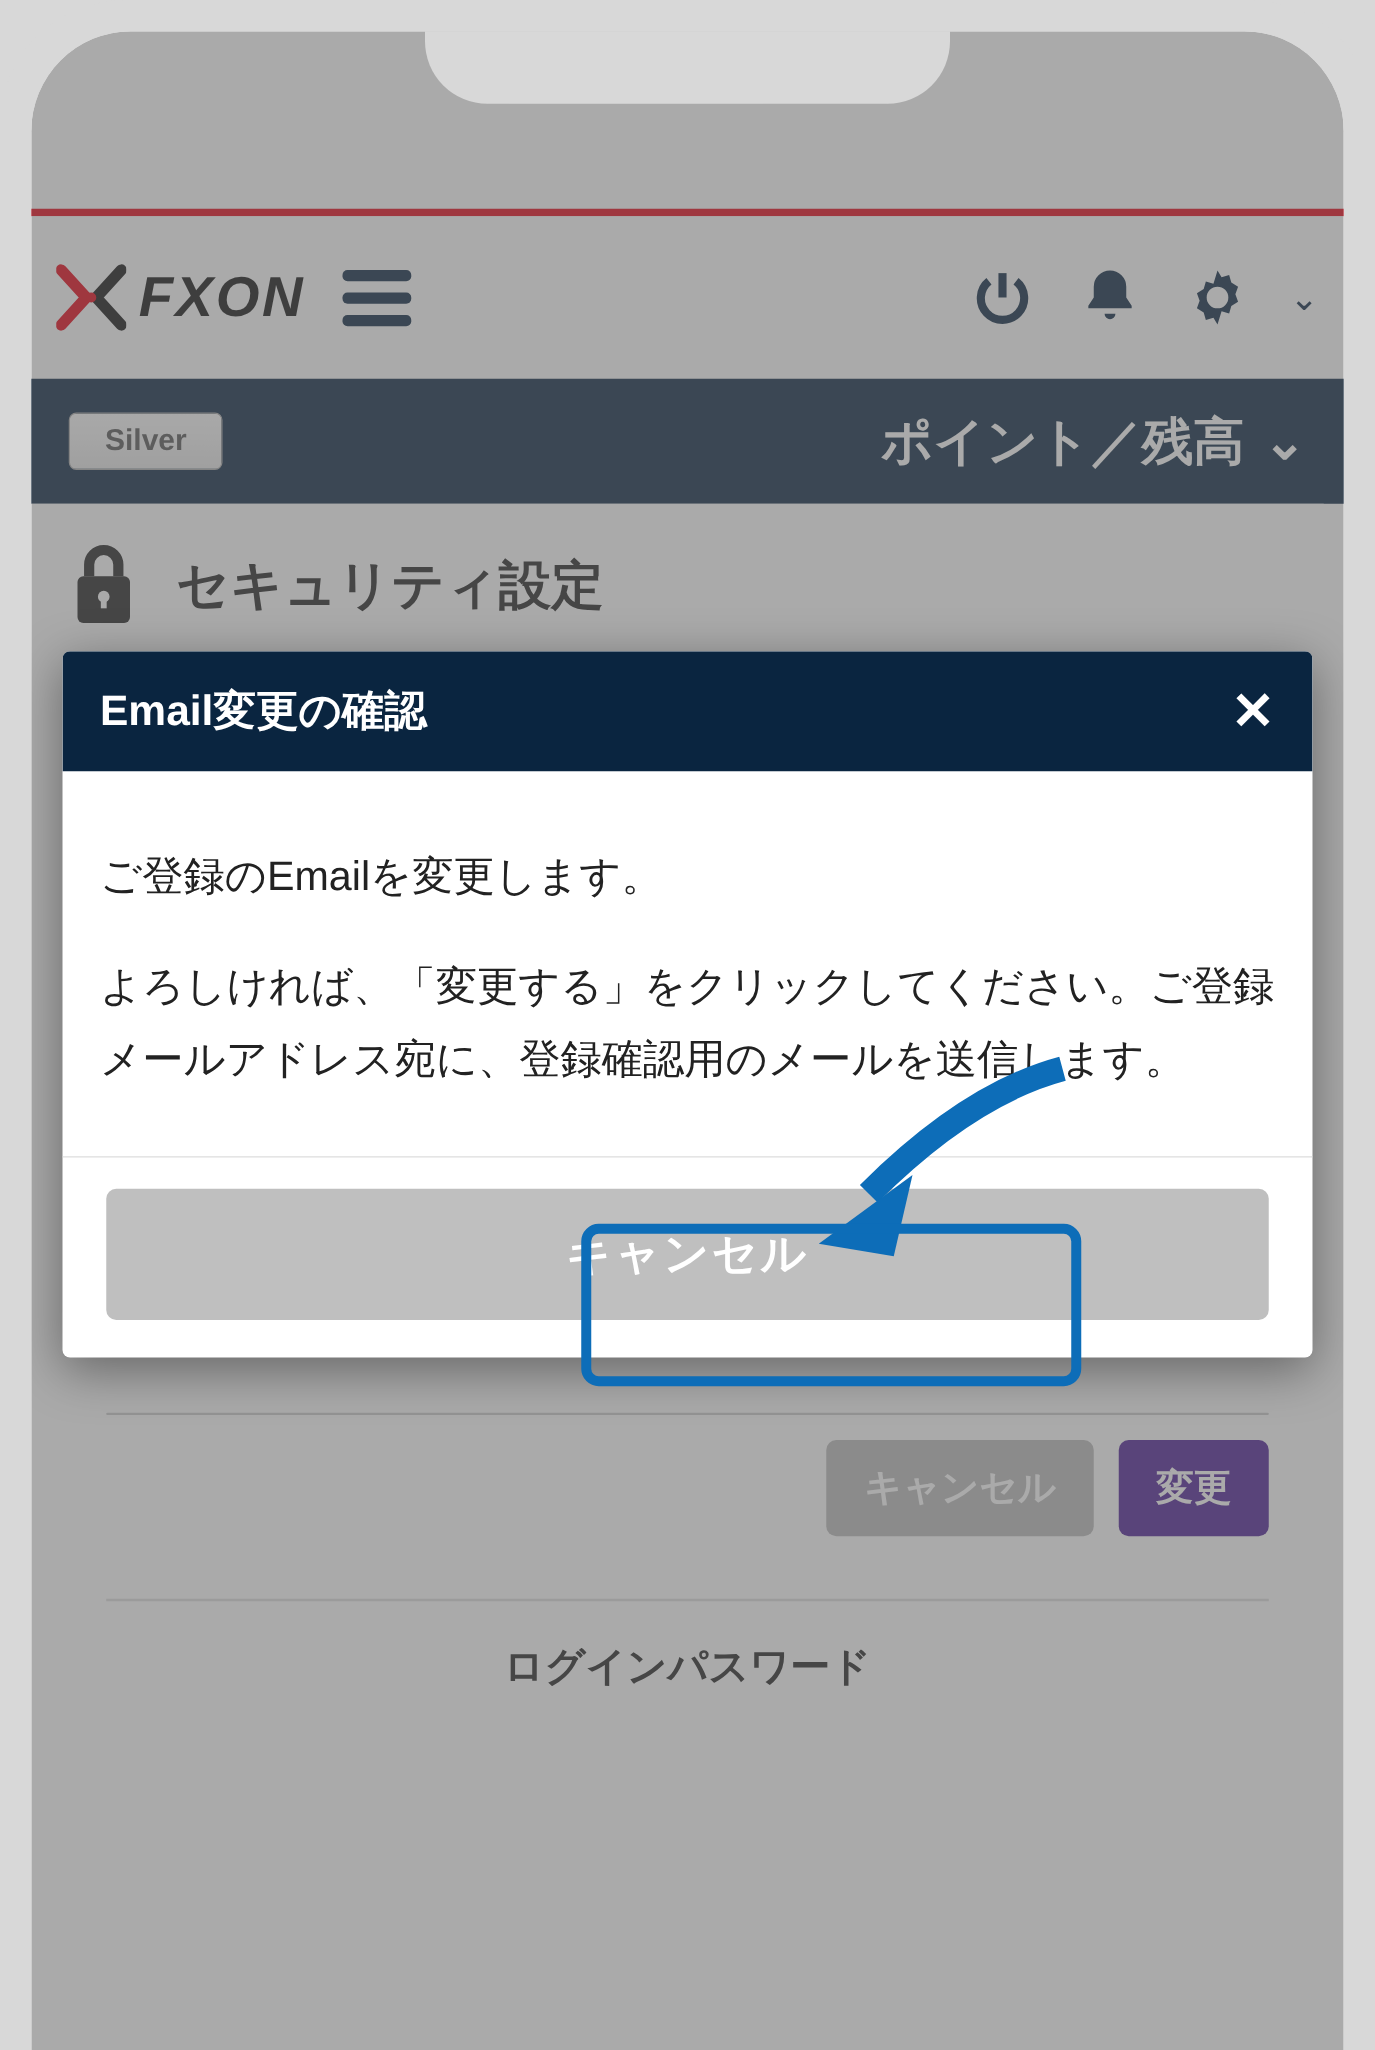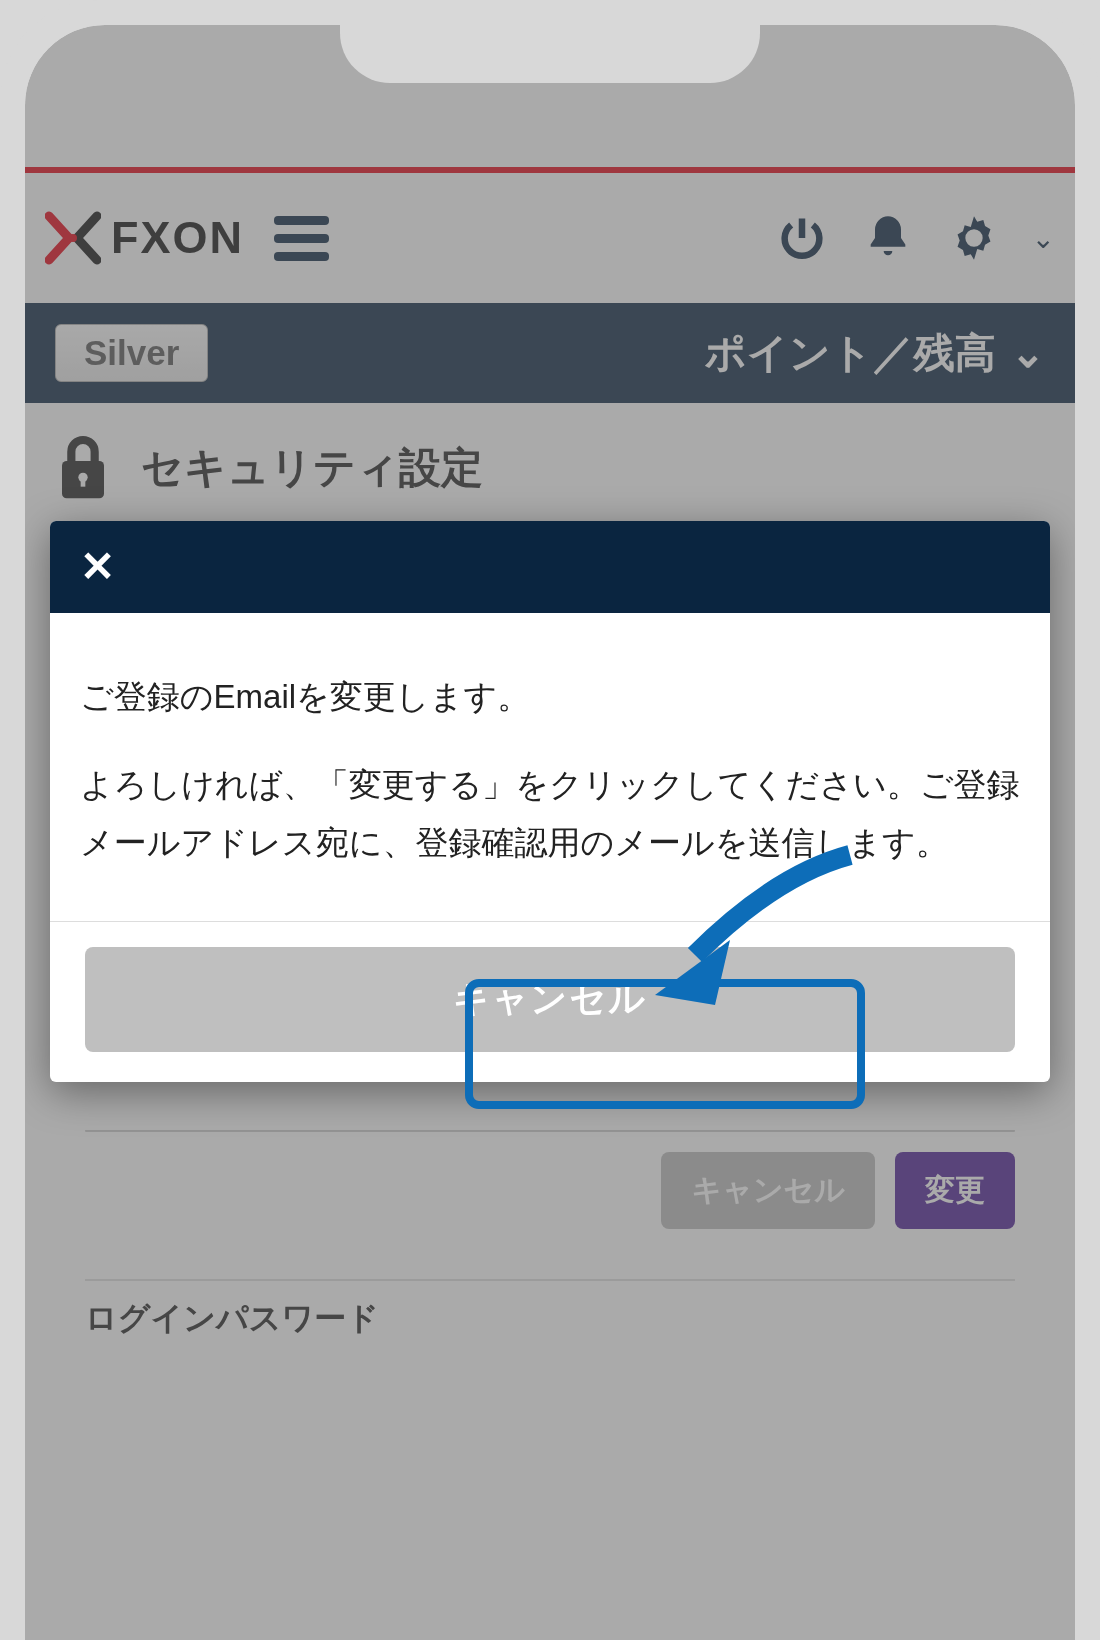--- a/index.html
+++ b/index.html
@@ -76,20 +76,21 @@
       width: 56px;
       height: 56px;
       position: relative;
       display: inline-block;
     }
     .logo-text {
       font-size: 45px;
       font-weight: 900;
       letter-spacing: 2px;
       color: #111;
+      font-style: italic;
     }
     .hamburger {
       margin-left: 30px;
       width: 55px;
       height: 45px;
       display: flex;
       flex-direction: column;
       justify-content: space-between;
     }
     .hamburger span {
@@ -126,21 +127,21 @@
       display: flex;
       align-items: center;
       padding: 0 30px;
       justify-content: space-between;
     }
     .badge {
       background: linear-gradient(to bottom, #fcfcfc, #e8e8e8);
       border: 1px solid #aaa;
       border-radius: 6px;
       padding: 8px 28px;
-      font-size: 35px;
+      font-size: 24px;
       font-weight: bold;
       color: #555;
     }
     .points-label {
       color: #fff;
       font-size: 41px;
       font-weight: bold;
       display: flex;
       align-items: center;
       gap: 15px;
@@ -203,21 +204,22 @@
       color: #fff;
     }
     .bg-change {
       background: #4c1d95;
       color: #fff;
     }
     .bg-section-title {
       font-size: 32px;
       font-weight: bold;
       color: #222;
-      padding: 16px 0 0;
+      padding: 31px 0 0;
+      text-align: center;
     }
     .overlay {
       position: absolute;
       top: 0;
       left: 0;
       right: 0;
       bottom: 0;
       background: rgba(100,100,100,0.55);
       z-index: 100;
     }
@@ -376,20 +378,21 @@
             <button class="bg-btn bg-change">変更</button>
           </div>
         </div>
         <div class="bg-section-title">ログインパスワード</div>
       </div>
 
       <div class="overlay"></div>
 
       <div class="modal">
         <div class="modal-header">
+          <span class="modal-title">Email変更の確認</span>
           <span class="modal-close">✕</span>
         </div>
         <div class="modal-body">
           <p>ご登録のEmailを変更します。</p>
           <p>よろしければ、「変更する」をクリックしてください。ご登録メールアドレス宛に、登録確認用のメールを送信します。</p>
         </div>
         <div class="modal-footer">
           <button class="modal-btn modal-cancel">キャンセル</button>
         </div>
       </div>

